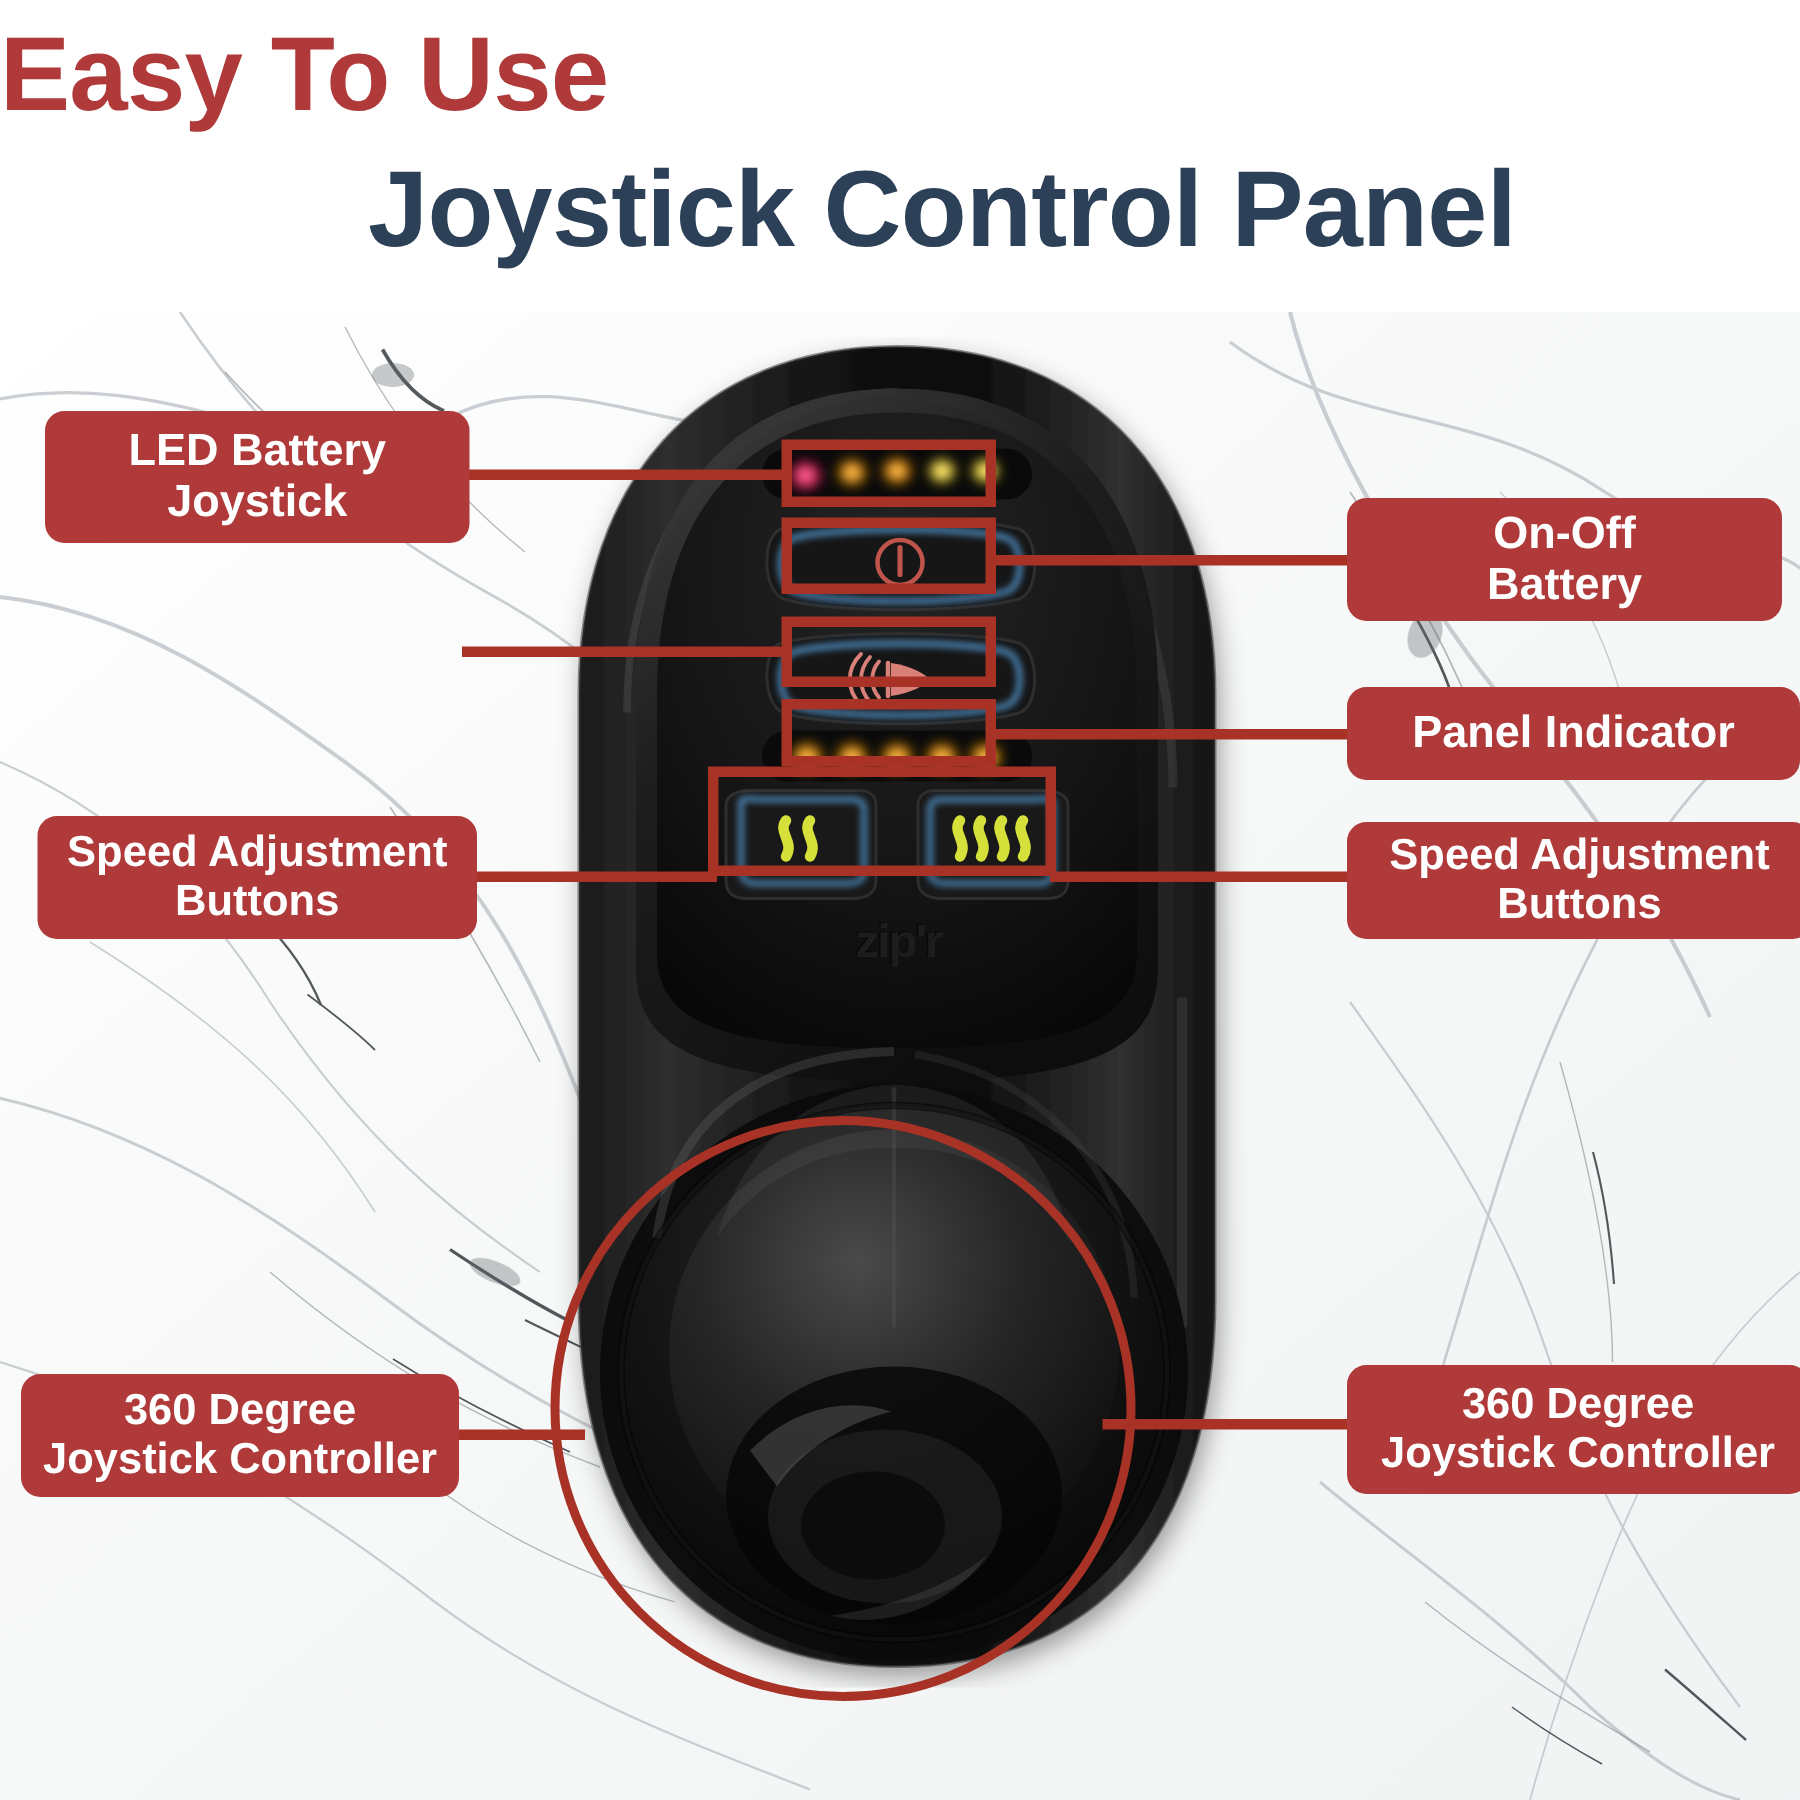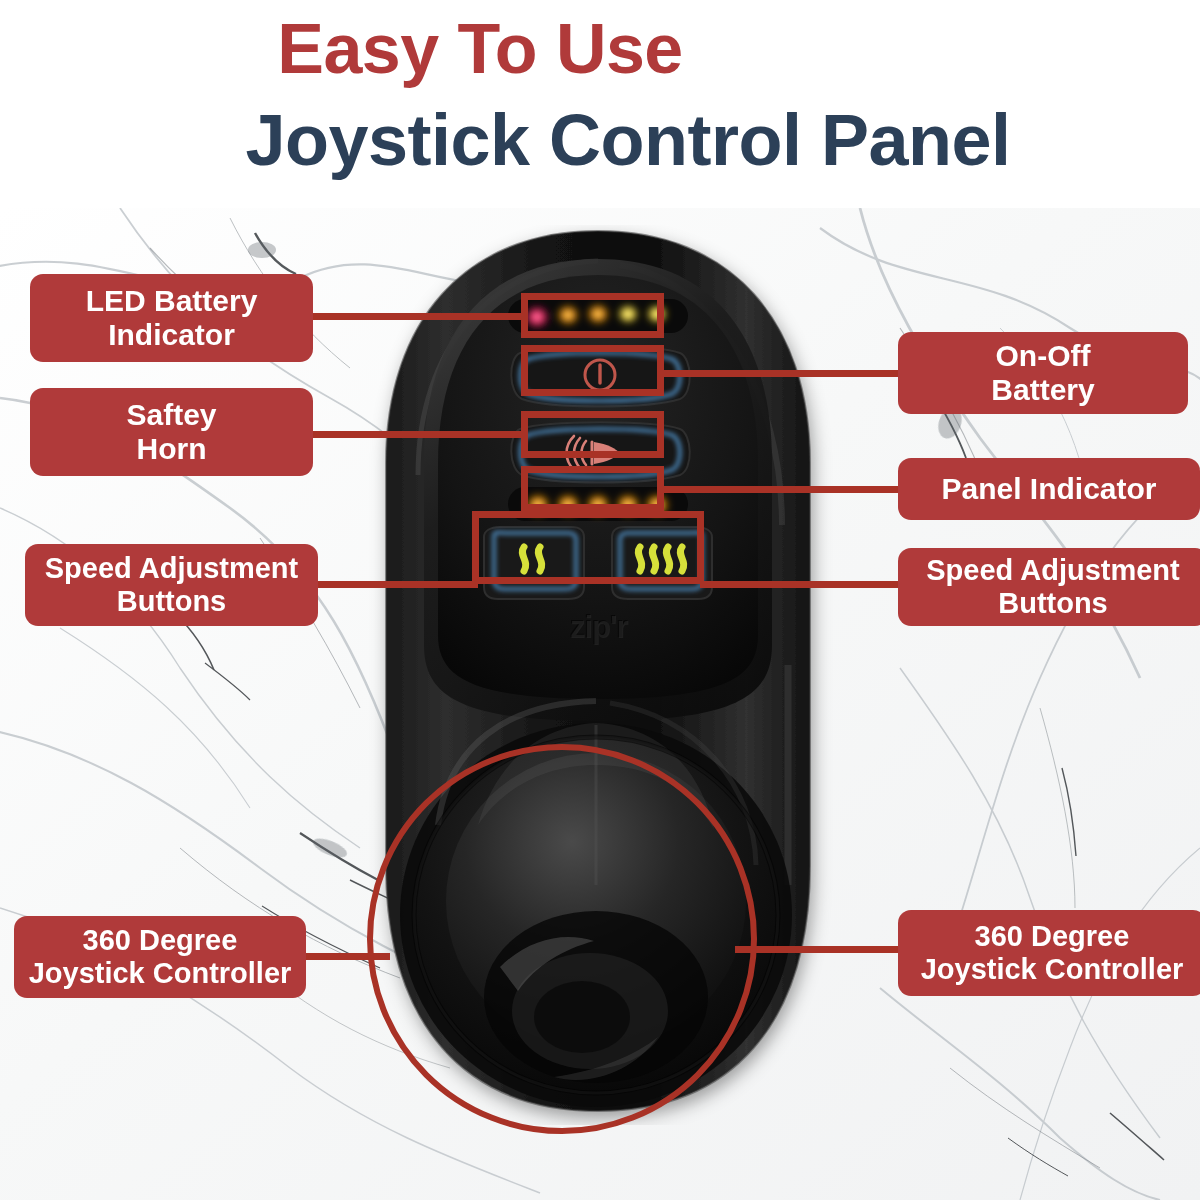--- a/index.html
+++ b/index.html
@@ -7,21 +7,21 @@
     width:1200px;height:1200px;
     background:#ffffff;
     font-family:"Liberation Sans", sans-serif;
     overflow:hidden;
   }
   .page{position:relative;width:1200px;height:1200px;overflow:hidden;background:#fff;}
 
   
   .header{position:absolute;left:0;top:0;width:1200px;height:208px;background:#fff;z-index:40;}
   .title-1{
-    position:absolute;left:0;top:14px;width:960px;text-align:center;
+    position:absolute;left:0;top:14px;width:960px;
     font-size:70px;font-weight:bold;color:#B03A3A;letter-spacing:-0.5px;
     line-height:1;font-family:"Liberation Sans", sans-serif;
   }
   .title-2{
     position:absolute;left:0;top:104px;width:1200px;text-align:center;
     font-size:72px;font-weight:bold;color:#2C4058;letter-spacing:-0.5px;
     line-height:1;font-family:"Liberation Sans", sans-serif;padding-left:28px;
   }
   .divider{position:absolute;left:0;top:205px;width:1200px;height:7px;background:#B03A3A;}
 
@@ -314,30 +314,24 @@
   <div class="hl" id="hl-battery"></div>
   <div class="hl" id="hl-power"></div>
   <div class="hl" id="hl-horn"></div>
   <div class="hl" id="hl-speed"></div>
   <div class="hl" id="hl-adjust"></div>
   <div class="joy-circle"></div>
 
   <div class="label" id="lbl-led">
     <span>
       <span>LED Battery</span><br>
-      <span>Indicator</span>
-    </span>
-  </div>
-
-  <div class="label" id="lbl-horn">
-    <span>
-      <span>Saftey</span><br>
-      <span>Horn</span>
-    </span>
-  </div>
+      <span>Joystick</span>
+    </span>
+  </div>
+
 
   <div class="label" id="lbl-adj-left">
     <span>
       <span>Speed Adjustment</span><br>
       <span>Buttons</span>
     </span>
   </div>
 
   <div class="label" id="lbl-joy-left">
     <span>

